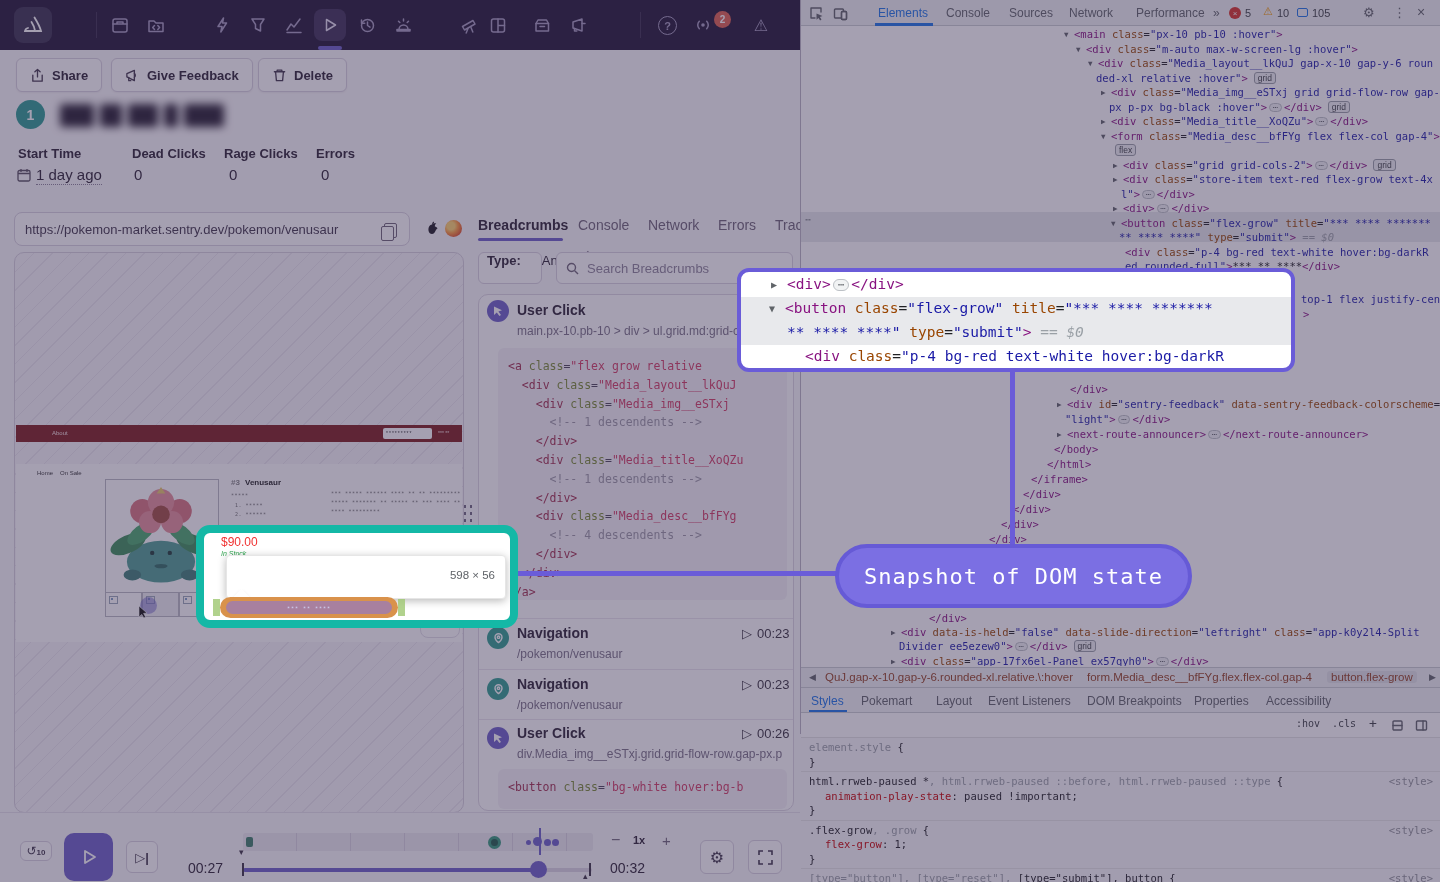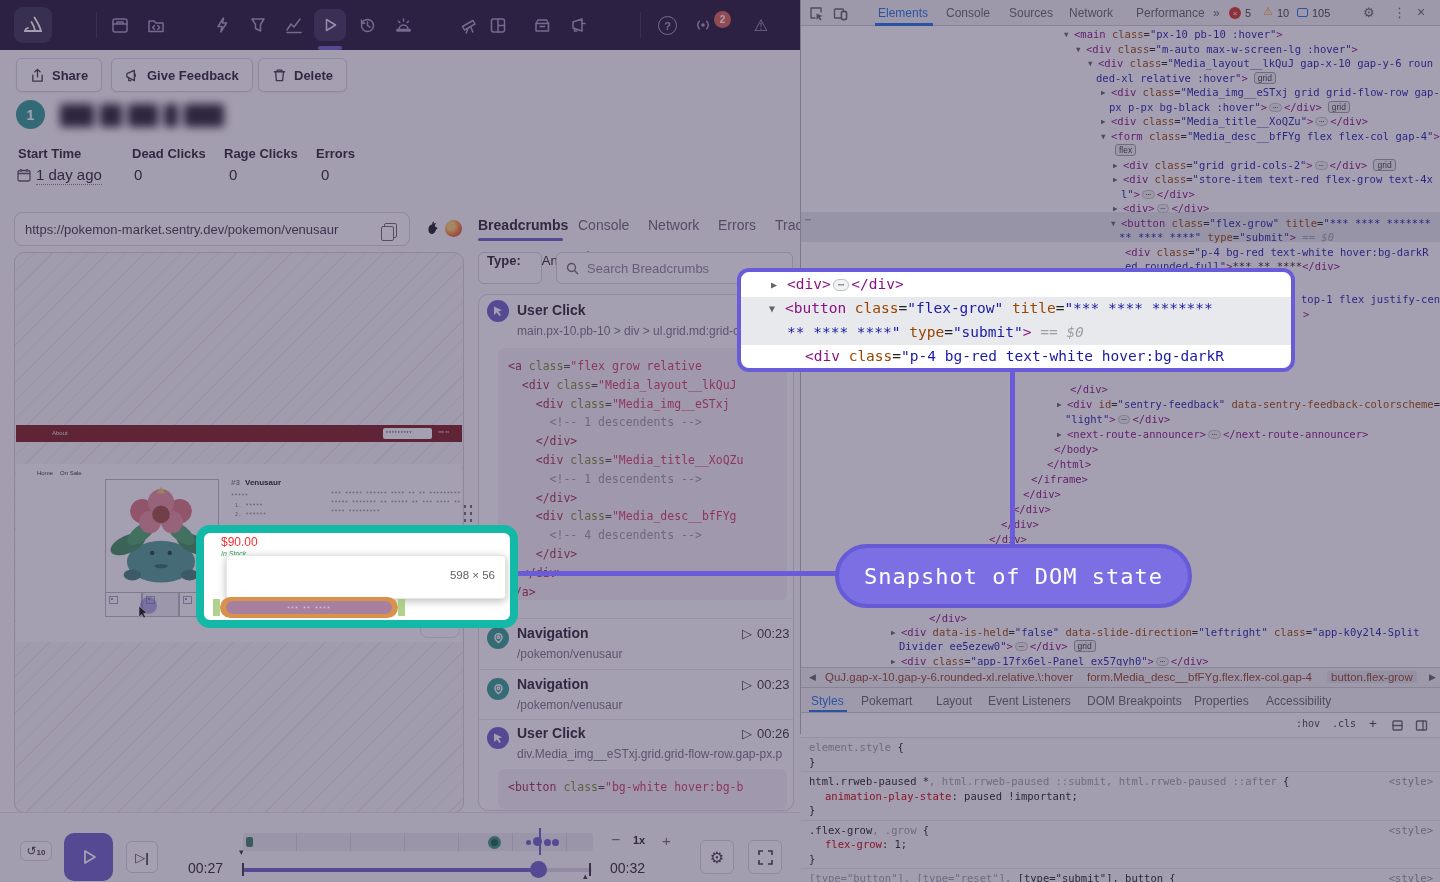--- a/index.html
+++ b/index.html
@@ -576,21 +576,21 @@
             <rect x="1.5" y="2" width="10" height="9" rx="1"></rect>
             <path d="M8 2v9"></path>
           </svg></span>
     </div>
     <div id="rules">
         <div class="rule">
           <div><span class="gy">element.style</span><span class="pl"> {</span></div>
           <div class="pl">}</div>
         </div>
         <div class="rule">
-          <div><span class="pl">html.rrweb-paused *</span><span class="gy">, html.rrweb-paused ::submit, html.rrweb-paused ::after</span><span class="pl"> {</span></div>
+          <div><span class="pl">html.rrweb-paused *</span><span class="gy">, html.rrweb-paused ::before, html.rrweb-paused ::type</span><span class="pl"> {</span></div>
           <span class="styletag">&lt;style&gt;</span>
           <div class="propline"><span class="rd">animation-play-state</span><span class="pl">: paused !important;</span></div>
           <div class="pl">}</div>
         </div>
         <div class="rule">
           <div><span class="pl">.flex-grow</span><span class="gy">, .grow</span><span class="pl"> {</span></div>
           <span class="styletag">&lt;style&gt;</span>
           <div class="propline"><span class="rd">flex-grow</span><span class="pl">: 1;</span></div>
           <div class="pl">}</div>
         </div>

